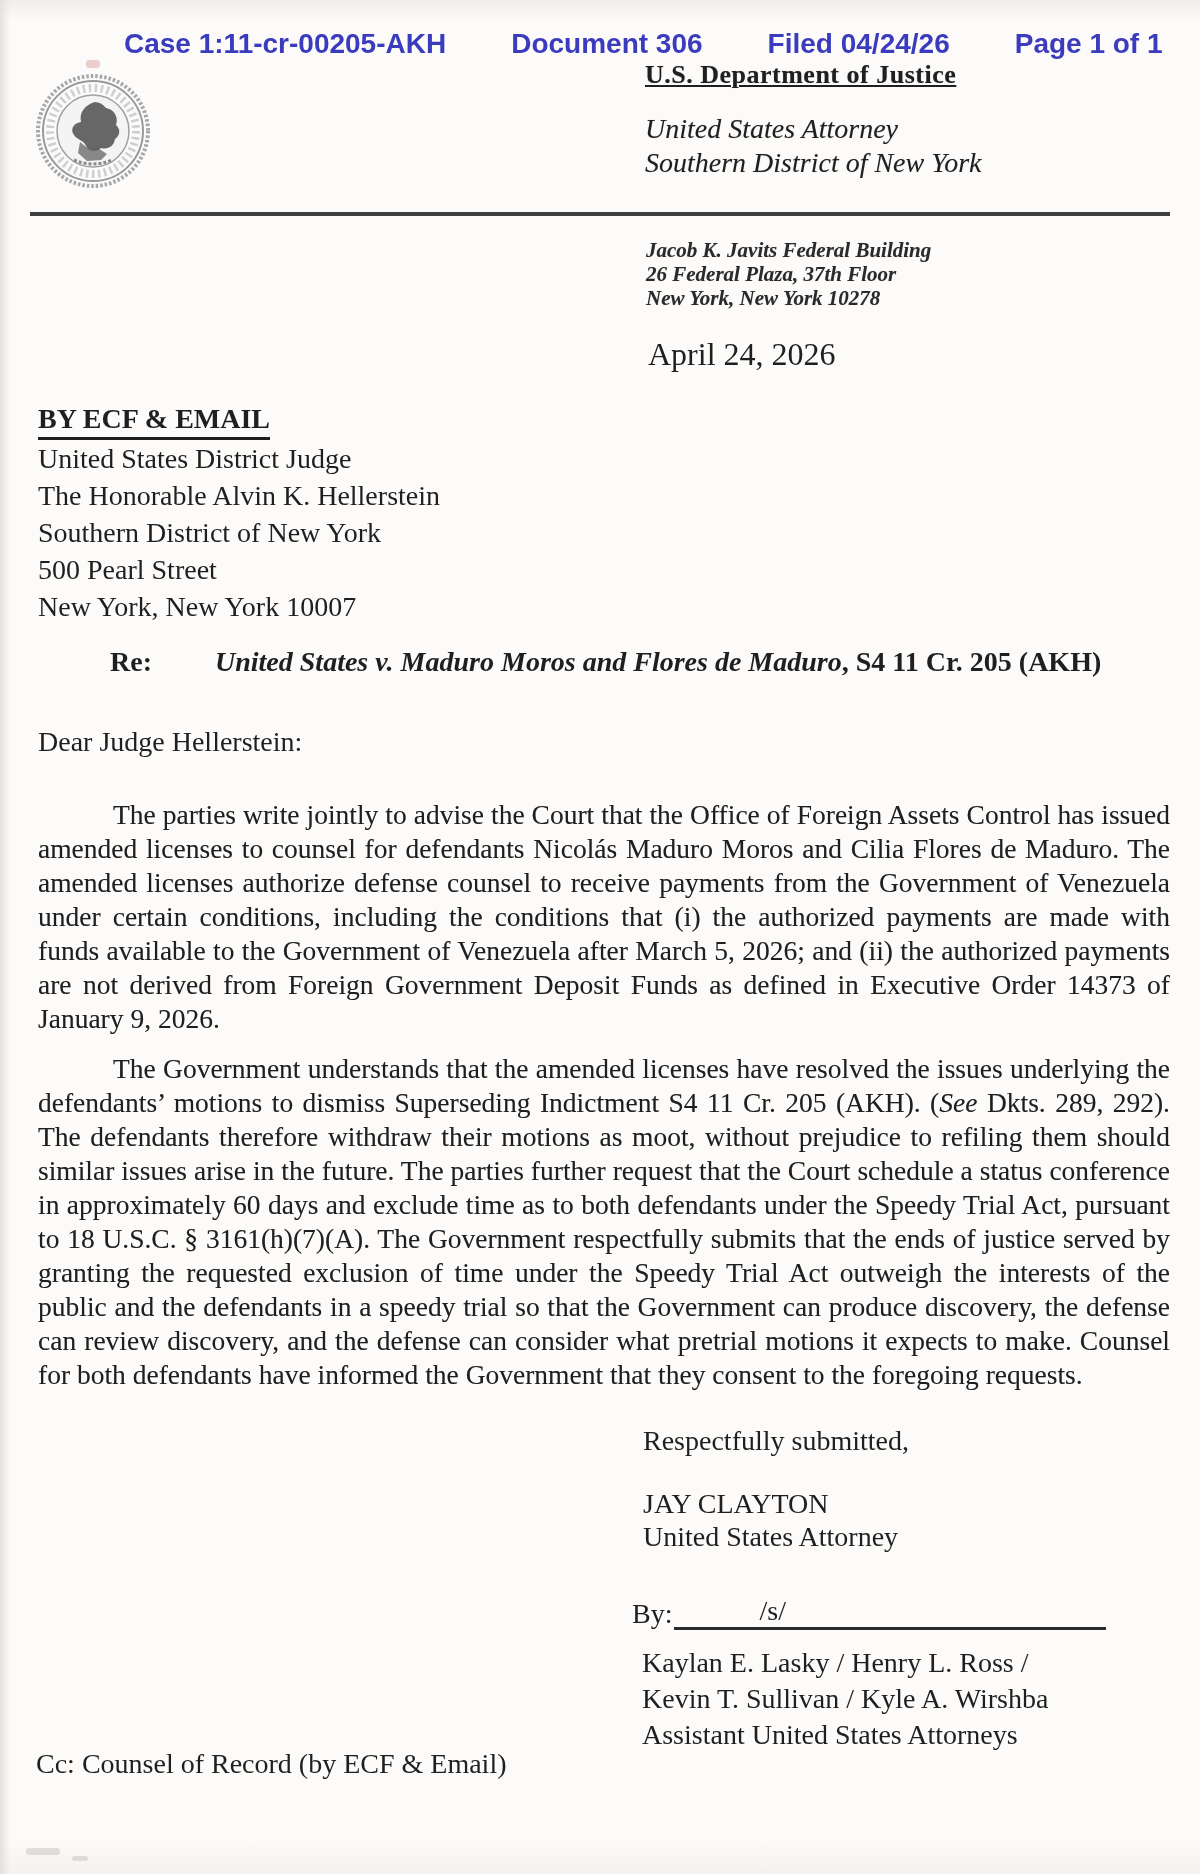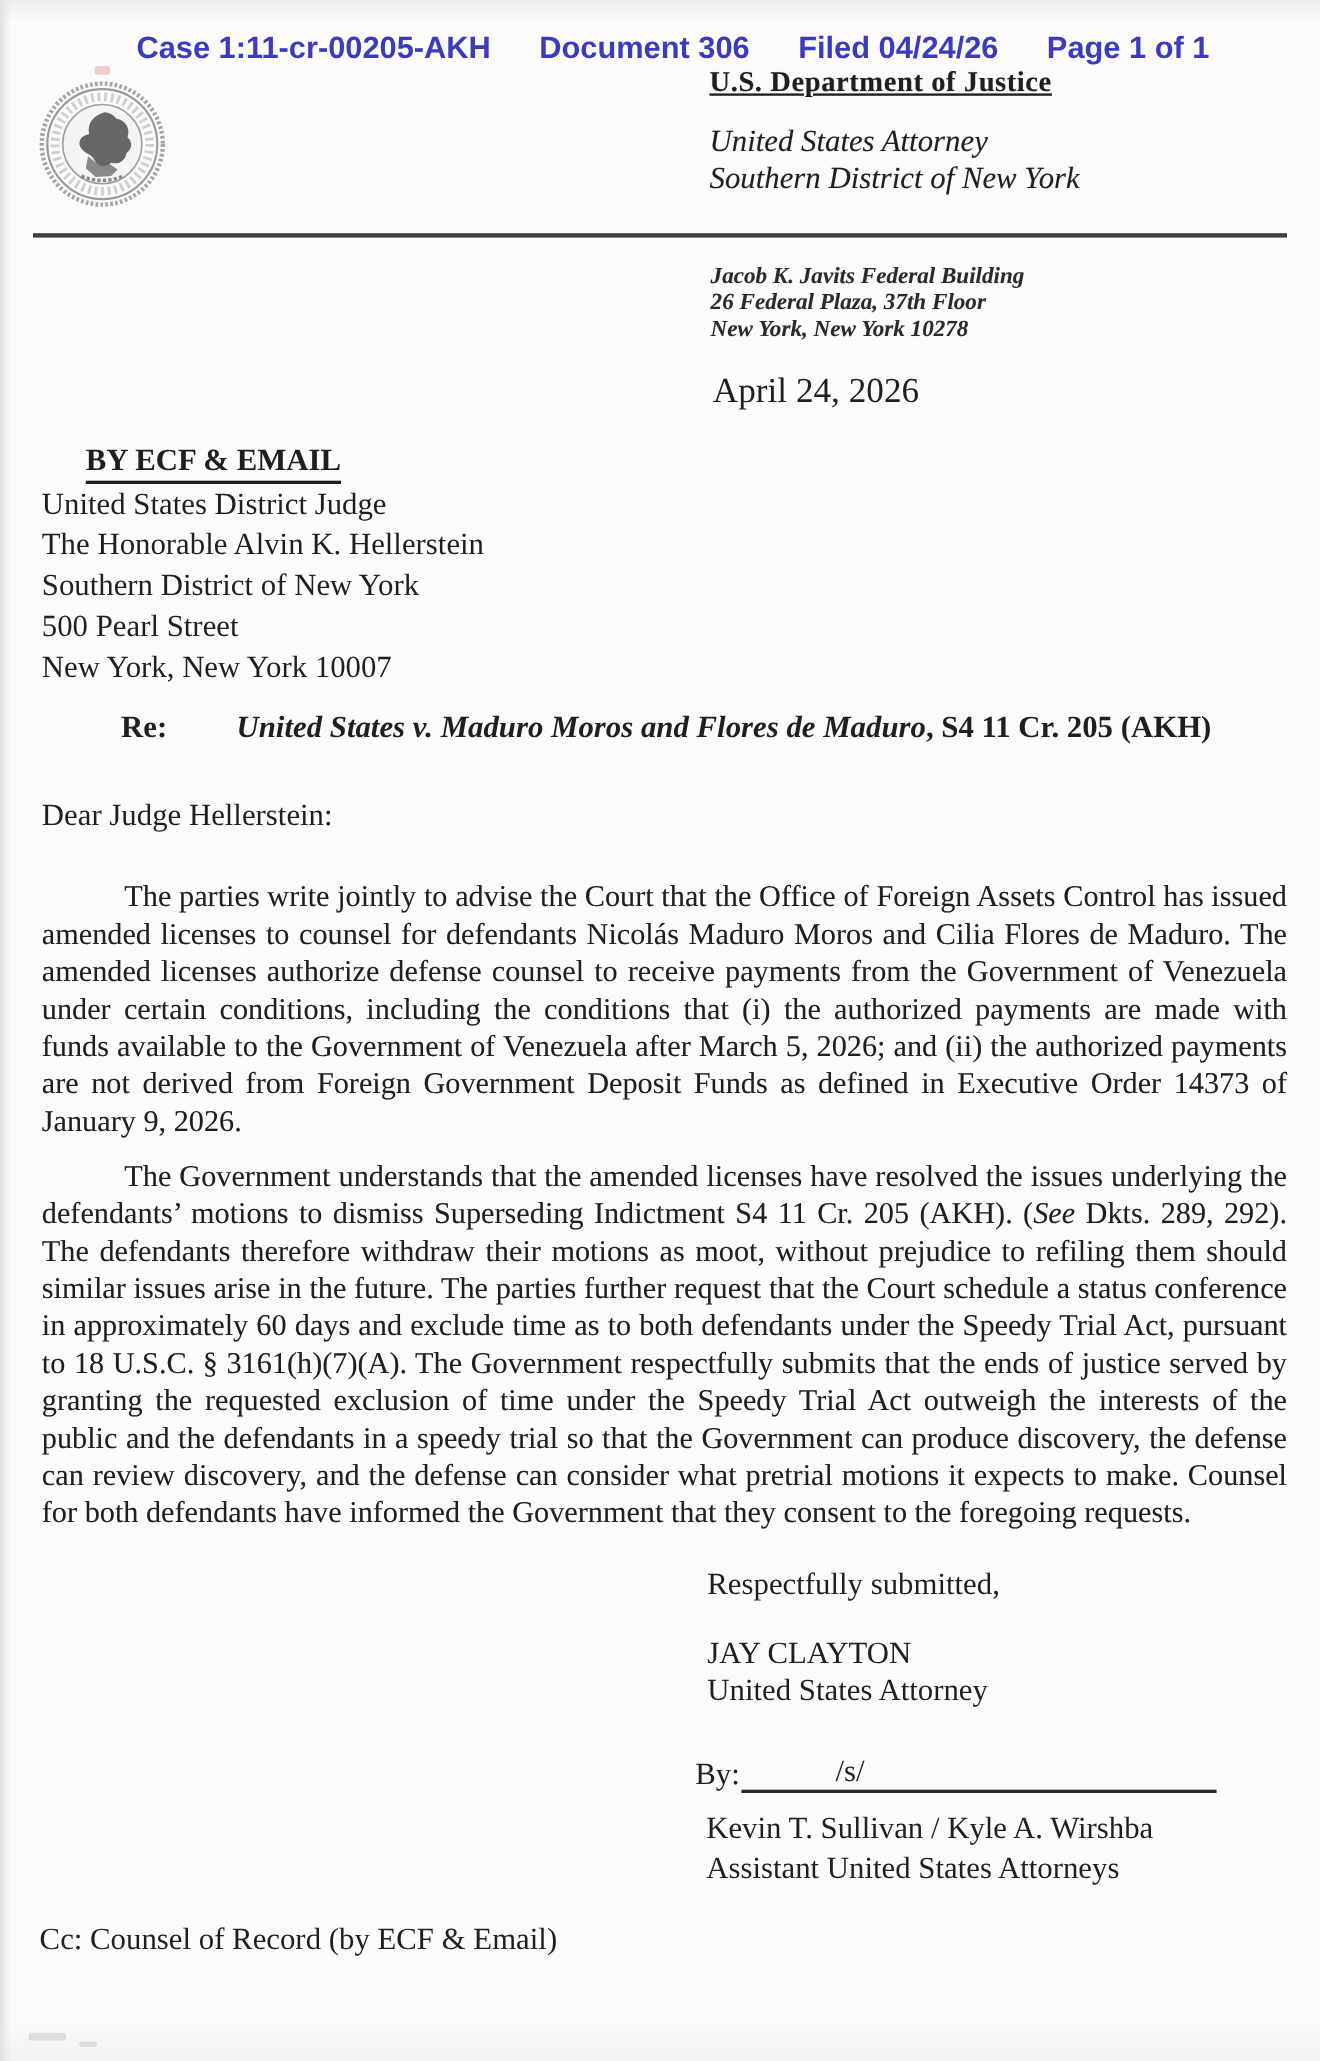--- a/index.html
+++ b/index.html
@@ -17,21 +17,21 @@
     background:linear-gradient(90deg,#e3e1df,rgba(255,255,255,0));
   }
   .scan-smudge{position:absolute;background:#cfcac6;opacity:.6;border-radius:3px;}
   .smudge-a{left:26px;top:1848px;width:34px;height:7px;}
   .smudge-b{left:72px;top:1856px;width:16px;height:5px;}
   .smudge-c{left:86px;top:60px;width:14px;height:8px;background:#d9a9a4;opacity:.55;}
 
   
   .stamp-row{
     position:absolute;left:124px;top:28px;
-    display:flex;gap:44px;
+    display:flex;gap:65px;
     font-family:"Liberation Sans","DejaVu Sans",sans-serif;
     font-size:28px;font-weight:bold;color:#3b3bbe;
     white-space:nowrap;
   }
 
   
   .seal{position:absolute;left:34px;top:72px;width:118px;height:118px;}
   .lh-dept{
     position:absolute;left:645px;top:60px;
     font-size:26px;font-weight:bold;letter-spacing:.5px;
@@ -46,21 +46,21 @@
   .rule{position:absolute;left:30px;top:212px;width:1140px;height:4px;background:#3f3f3f;}
   .lh-addr{
     position:absolute;left:646px;top:238px;
     font-size:21px;font-style:italic;font-weight:bold;line-height:24px;color:#2a2a2a;
     text-shadow:0 0 1px rgba(0,0,0,.2);
   }
   .date-line{position:absolute;left:648px;top:336px;font-size:32px;}
 
   
   .recipient{position:absolute;left:38px;top:400px;font-size:28px;line-height:37px;}
-  .delivery{font-weight:bold;display:inline-block;border-bottom:3px solid #1f1f1f;padding-bottom:0px;margin-left:40px;}
+  .delivery{font-weight:bold;display:inline-block;border-bottom:3px solid #1f1f1f;padding-bottom:0px;}
 
   
   .re-row{position:absolute;left:110px;top:646px;font-size:28px;font-weight:bold;white-space:nowrap;}
   .re-label{display:inline-block;width:105px;}
   .re-case{font-style:italic;}
 
   .salutation{position:absolute;left:38px;top:726px;font-size:28px;}
 
   
   .para{
@@ -153,19 +153,20 @@
   <div class="closing-resp">Respectfully submitted,</div>
   <div class="closing-name">JAY CLAYTON</div>
   <div class="closing-title">United States Attorney</div>
 
   <div class="by-row">
     <span class="by-label">By:</span>
     <span class="sig-line"><span>/s/</span></span>
   </div>
 
   <div class="sig-names">
+    <div>Kaylan E. Lasky / Henry L. Ross /</div>
     <div>Kevin T. Sullivan / Kyle A. Wirshba</div>
     <div>Assistant United States Attorneys</div>
   </div>
 
   <div class="cc-line">Cc: Counsel of Record (by ECF &amp; Email)</div>
 
 </div>
 
 </body></html>

